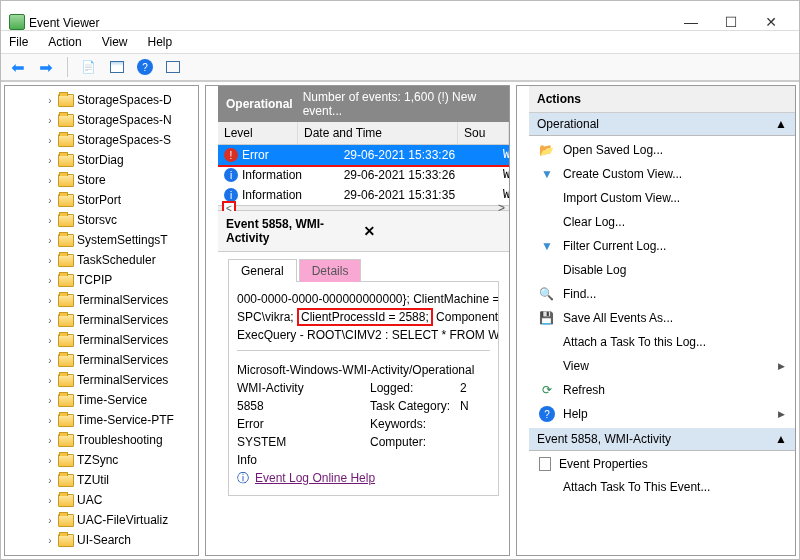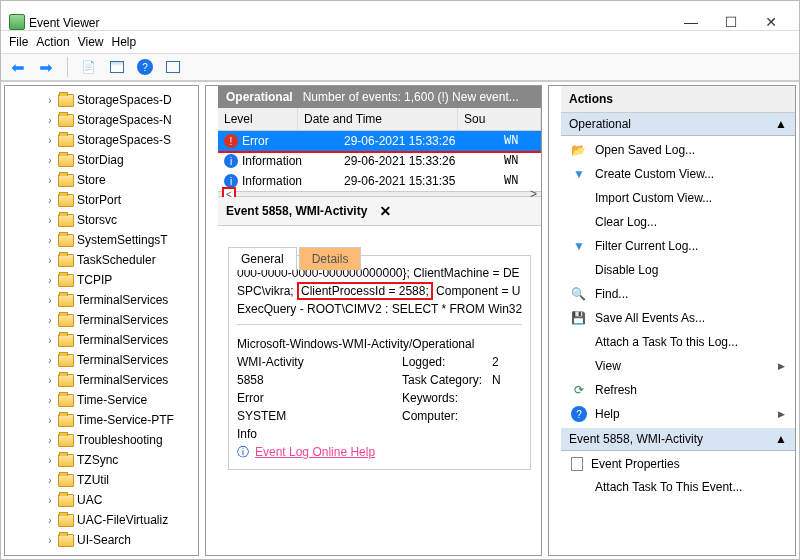--- a/index.html
+++ b/index.html
@@ -1,30 +1,30 @@
 <!DOCTYPE html>
 <html><head>
 <meta charset="utf-8">
 <style>
 * { box-sizing: border-box; font-family: "Segoe UI", Tahoma, sans-serif; font-size: 12px; }
 body { margin:0; background:#fff; width:800px; height:560px; overflow:hidden; border:1px solid #bbb; display:flex; flex-direction:column; }
 .titlebar { height:30px; display:flex; align-items:flex-end; padding:0 8px; border-bottom:1px solid #ddd; }
 .titlebar .title { flex:1; padding-left:4px; }
 .titlebar .winbtn { width:40px; text-align:center; font-size:14px; color:#333; }
-.menubar { height:22px; display:flex; align-items:center; padding:0 8px; gap:8px; }
+.menubar { height:22px; display:flex; align-items:center; padding:0 8px; gap:20px; }
 .menubar span { cursor:default; }
 .toolbar { height:28px; display:flex; align-items:center; padding:2px 6px; gap:6px; border-top:1px solid #ddd; border-bottom:1px solid #ccc; background:#f9f9f9; }
 .toolbtn { width:22px; height:22px; display:flex; align-items:center; justify-content:center; border:1px solid transparent; }
 .arrow-l { color:#1a85ff; font-size:16px;}
 .arrow-r { color:#1a85ff; font-size:16px;}
 .content { flex:1; display:flex; min-height:0; border-top:1px solid #ccc; }
 .pane { border:1px solid #999; margin:3px; background:#fff; display:flex; flex-direction:column; min-height:0;padding-left:12px;}
 .left { width:195px; overflow:auto; padding:4px 0; }
 .center { flex:1; min-width:0; }
-.right { width:248px; }
+.right { width:280px; }
 .tree-item { display:flex; align-items:center; height:20px; padding-left:40px; white-space:nowrap; gap:3px; cursor:default;}
 .tree-item .tw { width:10px; text-align:center; color:#666; font-size:10px;}
 .folder { width:16px; height:13px; background:linear-gradient(#ffe9a6,#f5c244); border:1px solid #c99a1f; border-radius:1px; position:relative; }
 .folder:before { content:""; position:absolute; top:-3px; left:0; width:7px; height:3px; background:#f5c244; border:1px solid #c99a1f; border-bottom:none; border-radius:1px 1px 0 0;}
 
 .panel-head { background:#888; color:#fff; padding:4px 8px; display:flex; align-items:center; }
 .panel-head b { margin-right:10px;}
 .grid-head { background:#f0f0f0; border-bottom:1px solid #ccc; display:flex; font-weight:400;}
 .grid-head div { padding:4px 6px; border-right:1px solid #ddd;}
 .grid-body { overflow:hidden;}
@@ -35,26 +35,26 @@
 .c-src { flex:1;font-family:Liberation Mono, monospace;}
 .row-sel { background:#0a84ff; color:#fff;}
 .lvicon { width:14px; height:14px; border-radius:50%; display:inline-flex; align-items:center; justify-content:center; font-size:10px; color:#fff;}
 .lvicon.err { background:#d93025;}
 .lvicon.info { background:#1a73e8;}
 .splitter-h { height:6px; background:#eee; border-top:1px solid #ccc; border-bottom:1px solid #ccc; display:flex; align-items:center; justify-content:space-between; padding:0 4px; font-size:8px; color:#555;}
 .detail-top { display:flex; align-items:center; padding:6px 8px; border-bottom:1px solid #ccc; background:#f5f5f5;}
 .detail-top span { flex:1; font-weight:600;}
 .detail-close { font-size:14px; cursor:pointer;}
 .tabs { display:flex; padding:6px 10px 0 10px; gap:2px;}
-.tab { padding:4px 12px; border:1px solid #ccc; border-bottom:none; background:#fff; position:relative; top:15px; cursor:pointer;}
-.tab.inactive { background:#fdba74; color:#555;}
+.tab { padding:4px 12px; border:1px solid #ccc; border-bottom:none; background:#fff; position:relative; top:1px; cursor:pointer;}
+.tab.inactive { background:#f9a8d4; color:#555;}
 .detail-body { border:1px solid #ccc; margin:0 10px 8px 10px; padding:8px; overflow:hidden; font-size:11px; line-height:1.5;}
 .redmark { border:2px solid #e11; padding:0 2px;}
 .detail-grid { display:grid; grid-template-columns: 1fr 90px 30px; margin-top:10px; font-size:11px;}
-.detail-link { color:#ec4899; text-decoration:underline; cursor:pointer;}
+.detail-link { color:#701a75; text-decoration:underline; cursor:pointer;}
 .scroll-indicator { border:2px solid #e11; width:14px; text-align:center; font-size:10px; background:#fff;}
 
 .right-head { background:#f0f0f0; border-bottom:1px solid #ccc; padding:6px 8px; font-weight:600;}
 .right-sec { background:#d7e4f2; padding:4px 8px; display:flex; align-items:center; cursor:pointer; border-bottom:1px solid #bbb;}
 .right-sec span:first-child { flex:1;}
 .right-list { padding:2px 0;}
 .right-item { display:flex; align-items:center; gap:8px; padding:4px 10px; cursor:pointer;}
 .ri { width:16px; height:16px; display:inline-flex; align-items:center; justify-content:center; font-size:12px;}
 .ri.open { color:#d9a23a;} .ri.funnel{color:#3b8ed0;} .ri.page{border:1px solid #888;width:12px;height:14px;}
 .ri.find{color:#555;} .ri.save{color:#3b6ea5;} .ri.refresh{color:#2e8b57;} .ri.help{background:#1a73e8;color:#fff;border-radius:50%;font-size:10px;}

